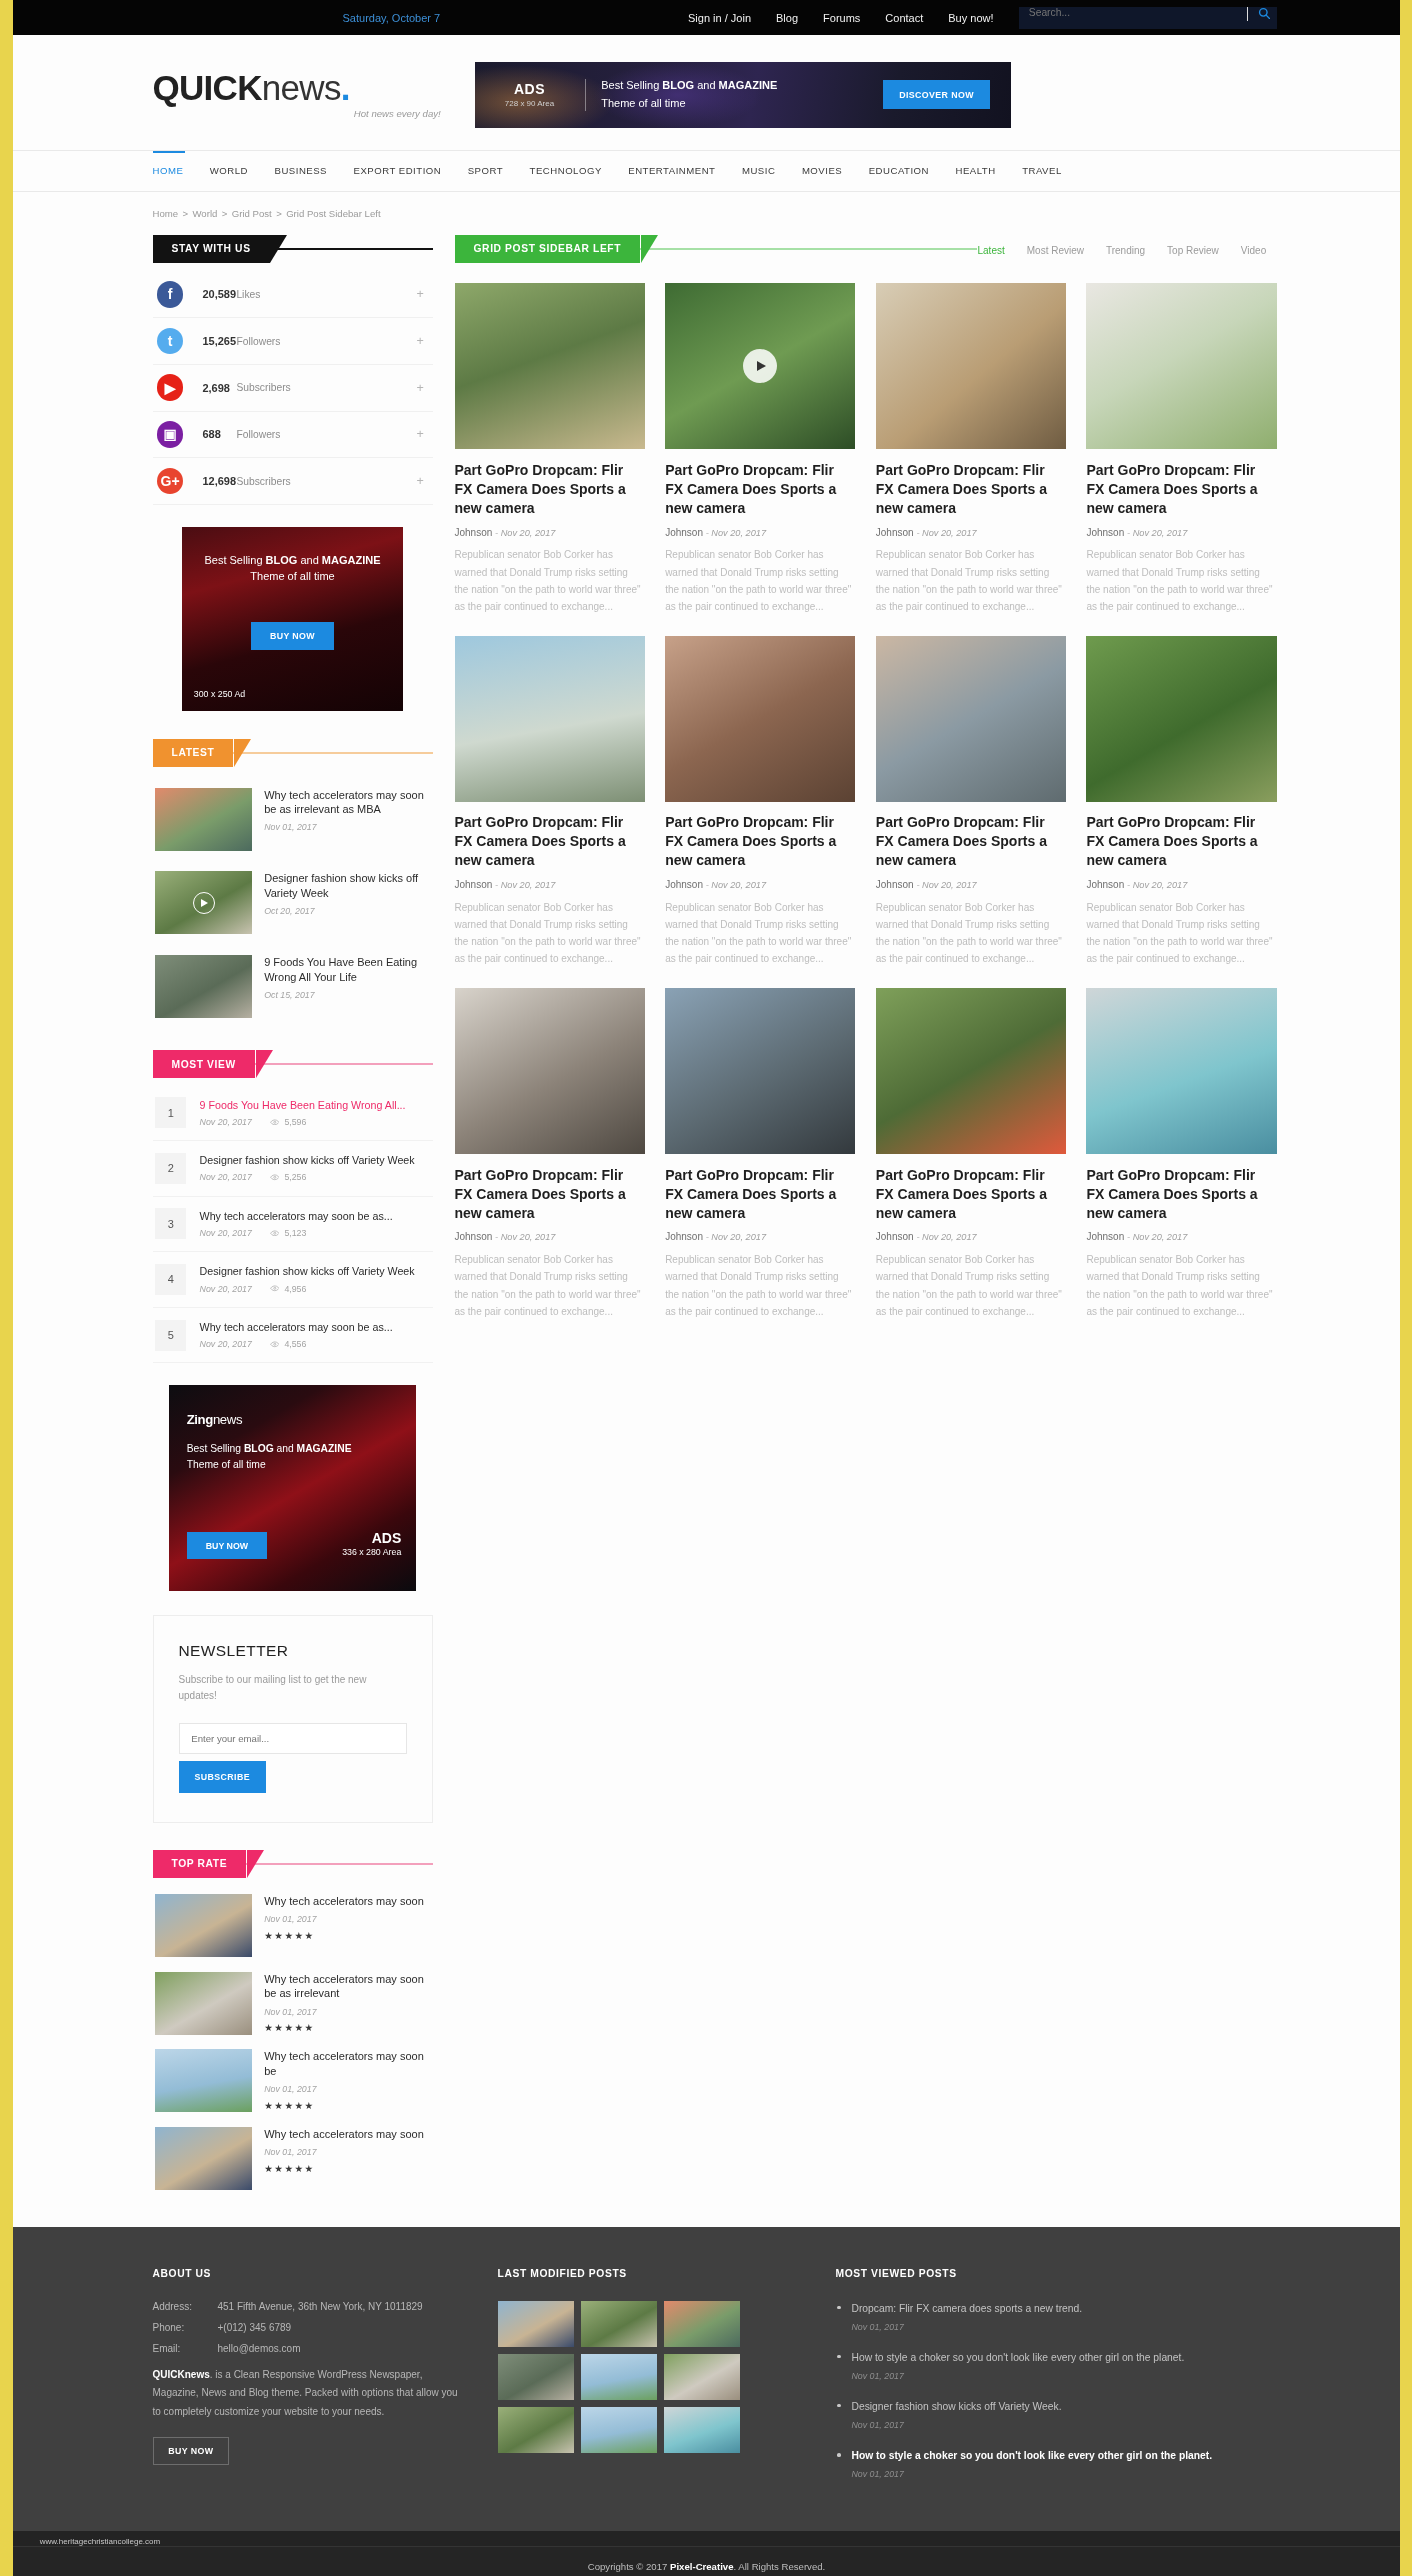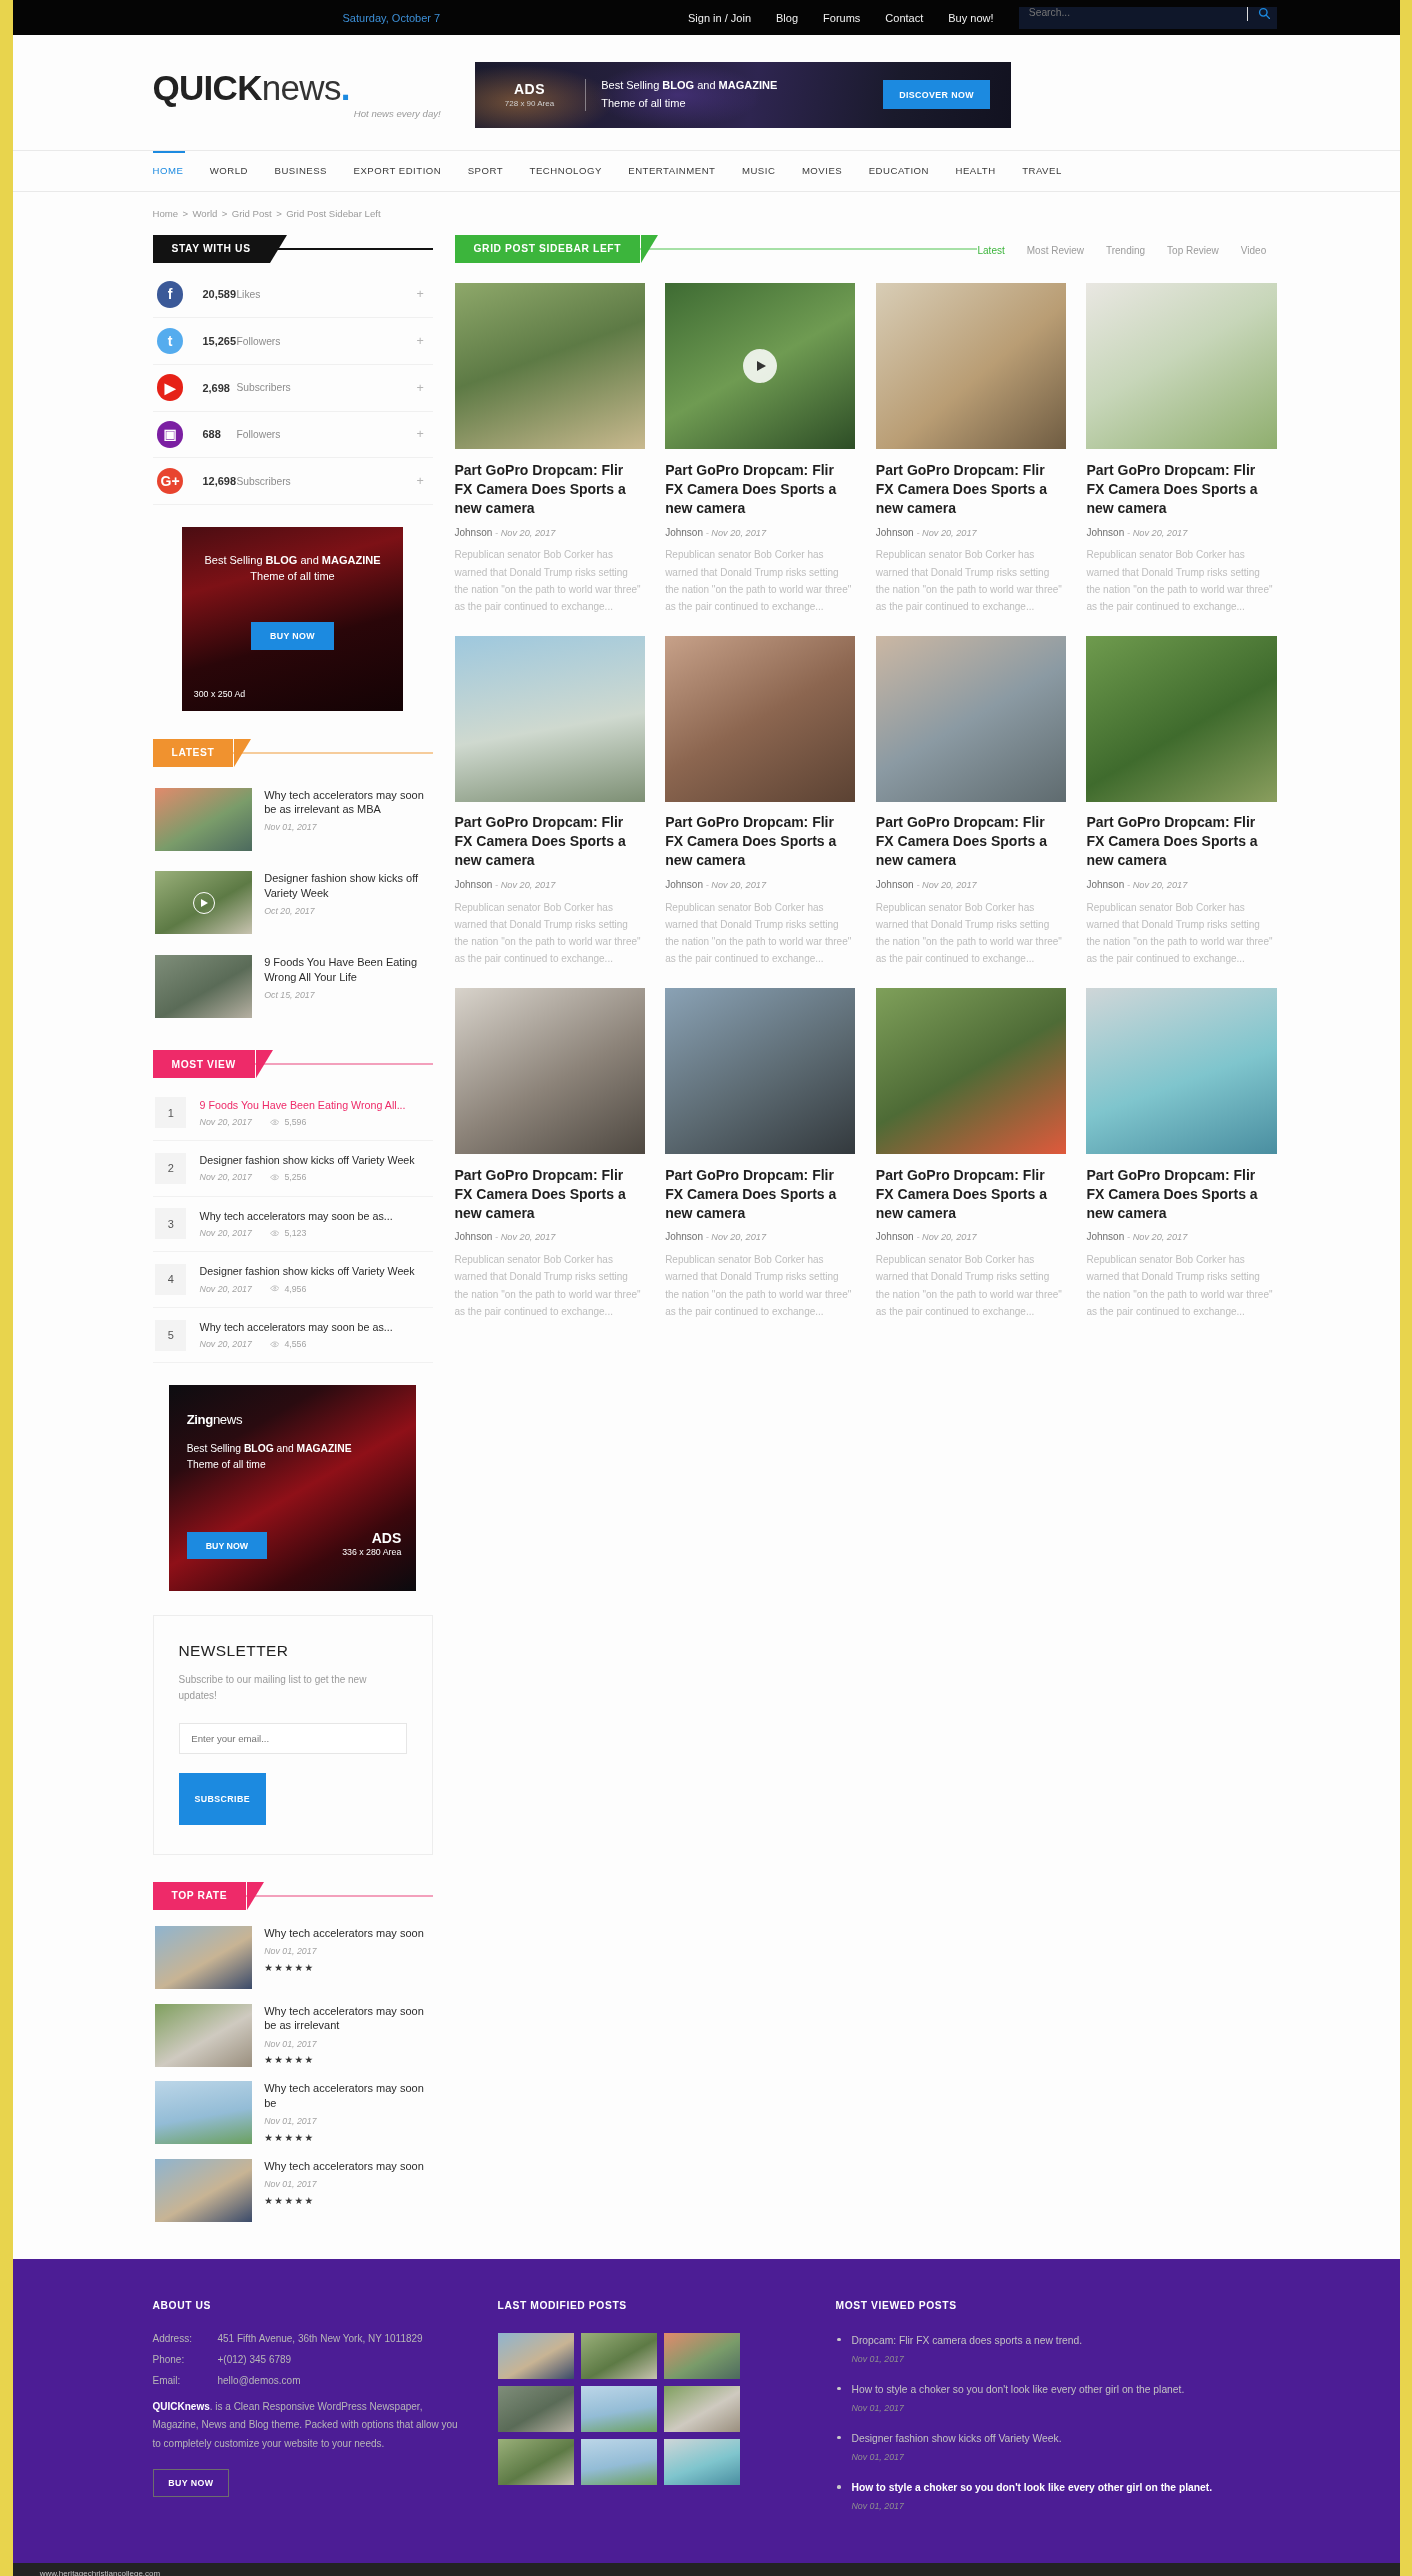--- a/index.html
+++ b/index.html
@@ -133,21 +133,21 @@
   .adzing .ads-r .a1{font-size:14px;font-weight:bold;}
   .adzing .ads-r .a2{font-size:8.8px;margin-top:1.5px;}
 
   
   .newsletter{border:0.7px solid #ededed;margin-top:23.5px;padding:26.5px 25px 29px;}
   .nl-title{font-size:15.5px;color:#222;letter-spacing:0.4px;}
   .nl-desc{font-size:10px;color:#9a9a9a;line-height:1.6;margin-top:11.8px;}
   .nl-input{width:100%;height:31px;border:0.7px solid #e6e6e6;margin-top:19px;padding:0 11.8px;
      font-size:9.6px;color:#999;font-family:inherit;outline:none;}
   .nl-btn{background:#1c8ae0;color:#fff;border:0;font-size:8.8px;font-weight:bold;letter-spacing:0.4px;
-     padding:21px 16px;margin-top:19px;cursor:pointer;font-family:inherit;}
+     padding:11px 16px;margin-top:7px;cursor:pointer;font-family:inherit;}
 
   
   .trlist{margin-top:8.8px;}
   .trrow{display:flex;gap:11.8px;padding:7.4px 2.9px;align-items:flex-start;}
   .stars{color:#3a3a3a;font-size:9.6px;letter-spacing:1.5px;margin-top:5.9px;}
 
   
   .tabsrow{display:flex;align-items:center;}
   .tabs{display:flex;gap:22px;margin-left:auto;padding-right:10.3px;}
   .tabs a{font-size:10px;color:#9b9b9b;text-decoration:none;}
@@ -157,21 +157,21 @@
   .card .play-big{position:absolute;left:50%;top:50%;transform:translate(-50%,-50%);width:34px;height:34px;
      border-radius:50%;background:rgba(255,255,255,.85);display:flex;align-items:center;justify-content:center;}
   .card .play-big:after{content:"";border-style:solid;border-width:5.9px 0 5.9px 9.6px;
      border-color:transparent transparent transparent #333;margin-left:2.9px;}
   .card h3{font-size:14px;line-height:1.35;color:#1f1f1f;font-weight:bold;margin-top:11.8px;}
   .card .meta{font-size:10px;color:#6f6f6f;margin-top:8.8px;}
   .card .meta i{color:#a0a0a0;font-style:italic;font-size:9.2px;}
   .card p{font-size:10px;color:#bdbdbd;line-height:1.72;margin-top:8.8px;}
 
   
-  .footer{background:#4c1d95;padding:41px 0 34px;}
+  .footer{background:#404040;padding:41px 0 34px;}
   .footer-inner{width:1140px;margin:0 auto;display:flex;gap:29px;padding-left:16px;}
   .fcol{flex:1;}
   .fcol.c1{width:316px;flex:none;}
   .fcol.c2{width:309px;flex:none;}
   .ftitle{color:#fff;font-size:10.3px;font-weight:bold;letter-spacing:0.6px;margin-bottom:22px;}
   .finfo{display:flex;font-size:10px;color:#b7b7b7;margin-bottom:10.3px;}
   .finfo .k{width:65px;flex:none;}
   .fdesc{font-size:10px;color:#b7b7b7;line-height:1.85;margin-top:11.8px;}
   .fdesc b{color:#fff;font-weight:bold;}
   .fbuy{display:inline-block;border:0.7px solid #6d6d6d;color:#fff;font-size:8.8px;font-weight:bold;

